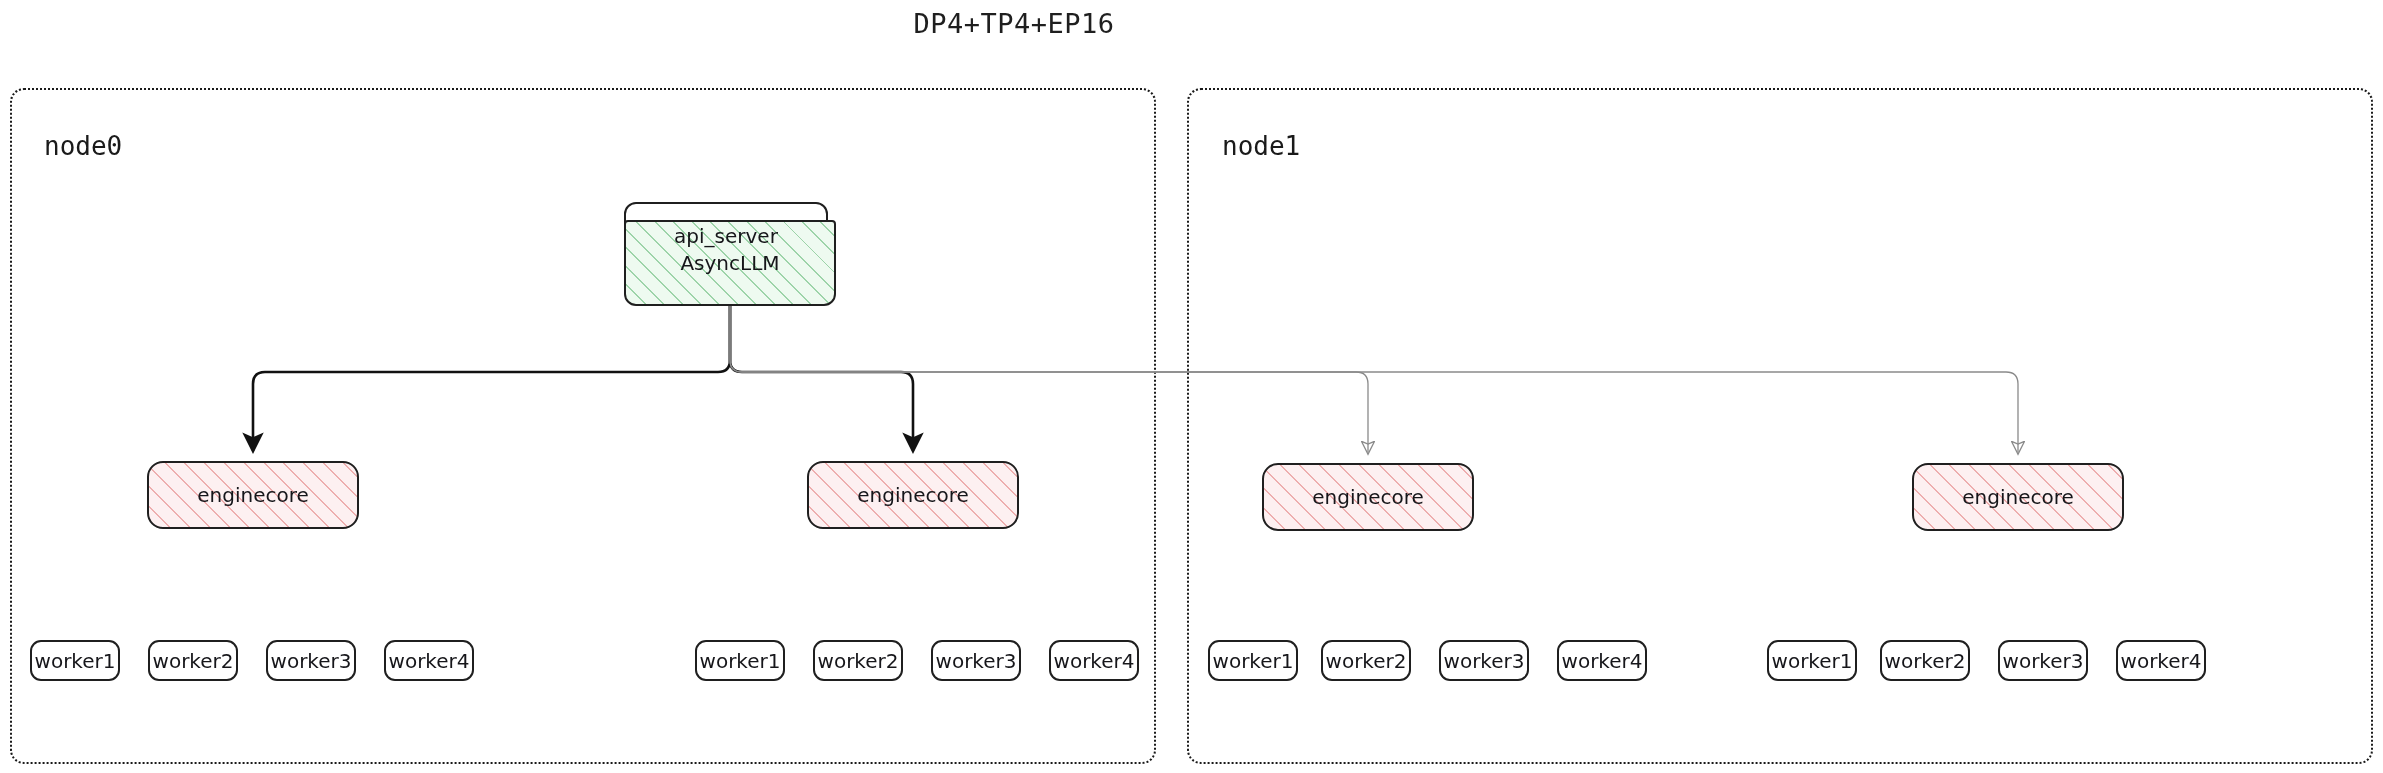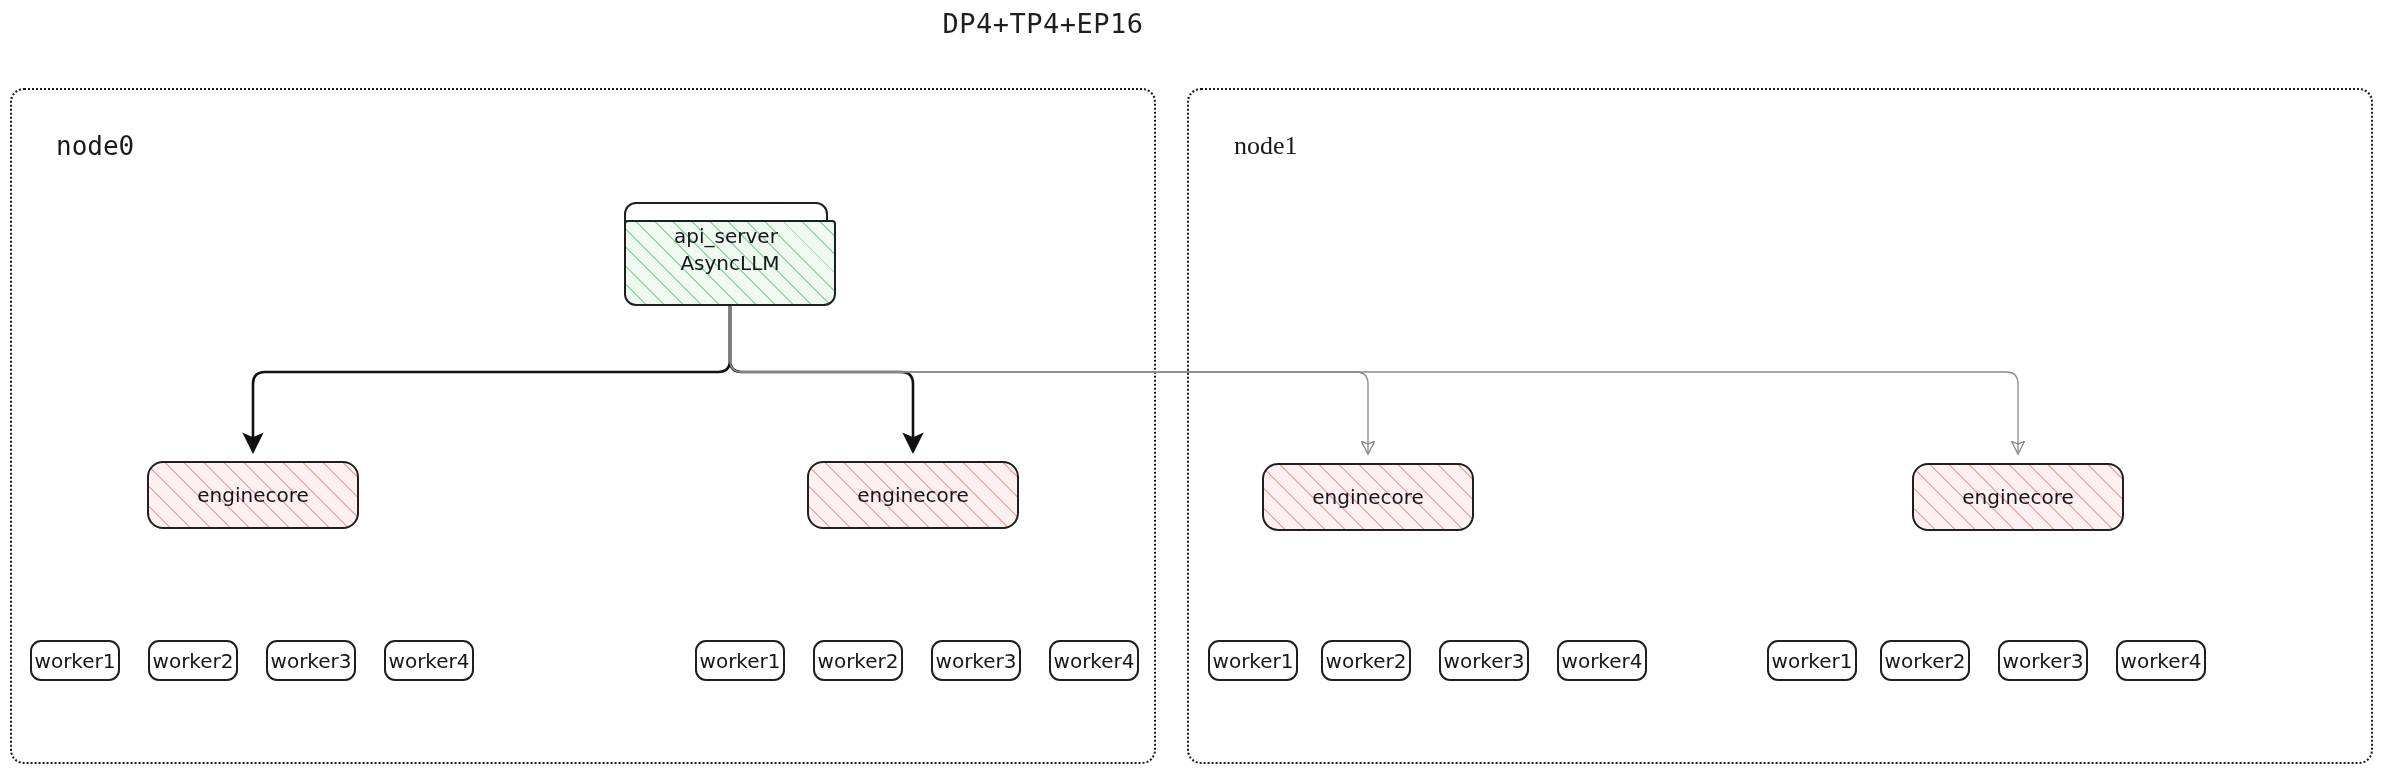--- a/index.html
+++ b/index.html
@@ -21,37 +21,35 @@
     position: absolute;
     left: 0;
     top: 8px;
     width: 2028px;
     text-align: center;
     font-family: "DejaVu Sans Mono", monospace;
     font-size: 27px;
     color: #1f1f1f;
     letter-spacing: 0.5px;
     white-space: pre;
-    margin-left: 29px;
   }
   
   .subgraph {
     position: absolute;
     border: 2px dotted #1a1a1a;
     border-radius: 14px;
     background: transparent;
     box-sizing: border-box;
   }
   .subgraph-label {
     position: absolute;
     font-family: "DejaVu Sans Mono", monospace;
     font-size: 26px;
     color: #1a1a1a;
     white-space: pre;
-    margin-left: 12px;
   }
   
   .node {
     position: absolute;
     box-sizing: border-box;
     border: 2.5px solid #1f1f1f;
     border-radius: 10px;
     background: #ffffff;
     display: flex;
     align-items: center;
@@ -110,21 +108,21 @@
 <body>
 
 <div id="canvas">
 
   <div id="diagram-title">DP4+TP4+EP16</div>
 
   <div id="subgraph-layer">
       <div class="subgraph" style="left: 10px; top: 88px; width: 1146px; height: 676px;"></div>
       <div class="subgraph-label" style="left: 44px; top: 131px;">node0</div>
       <div class="subgraph" style="left: 1187px; top: 88px; width: 1186px; height: 676px;"></div>
-      <div class="subgraph-label" style="left: 1222px; top: 131px; font-family: Liberation Serif, serif;">node1</div>
+      <div class="subgraph-label" style="left: 1222px; top: 131px;">node1</div>
     </div>
 
   <svg id="edge-layer" viewBox="0 0 2383 773" width="2383" height="773">
     <defs>
       <marker id="arrow-dark" viewBox="0 0 12 12" refX="9" refY="6" markerWidth="9" markerHeight="9" orient="auto-start-reverse">
         <path d="M 0 0.5 L 11 6 L 0 11.5 L 2.4 6 Z" fill="#111111"></path>
       </marker>
       <marker id="arrow-light" viewBox="0 0 12 12" refX="9" refY="6" markerWidth="11" markerHeight="11" orient="auto-start-reverse">
         <path d="M 0 0.5 L 11 6 L 0 11.5 L 2.4 6 Z" fill="none" stroke="#8a8a8a" stroke-width="1.1"></path>
       </marker>

